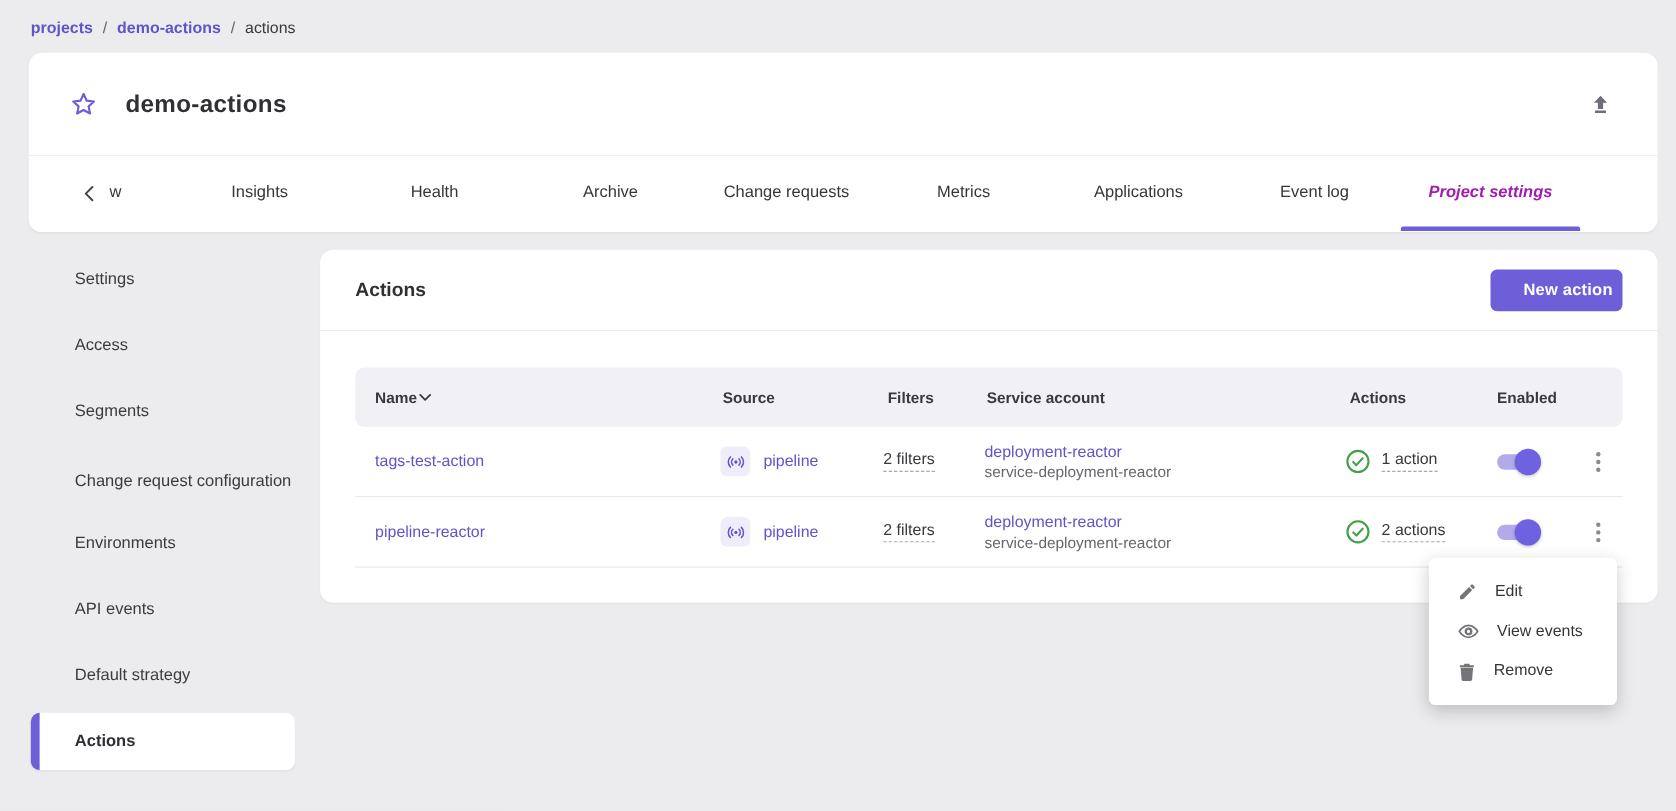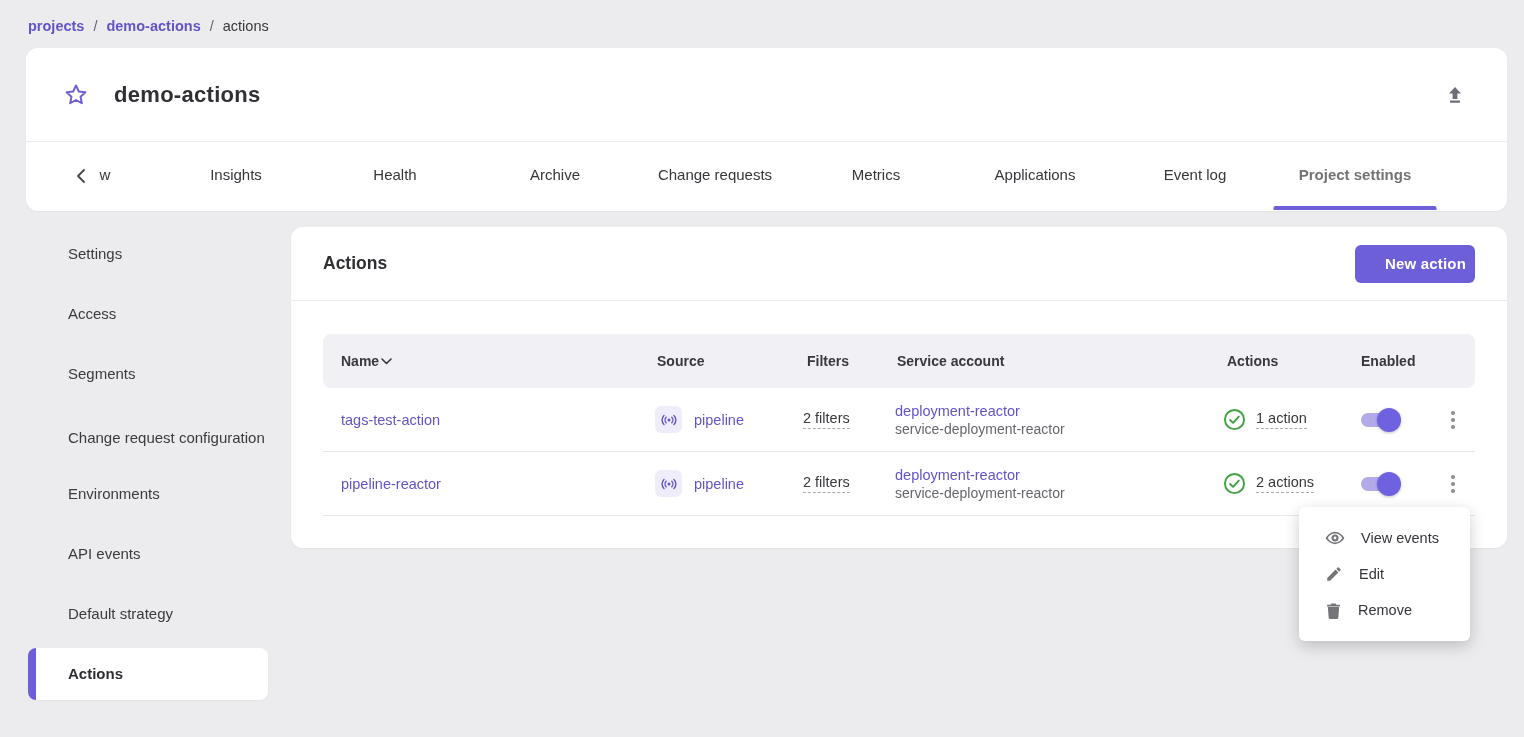--- a/index.html
+++ b/index.html
@@ -23,21 +23,21 @@
     background:#ffffff; border-radius:12px; box-shadow:0 1px 2px rgba(0,0,0,.04);
   }
   .title-row { height:94px; display:flex; align-items:center; padding:0 36px; border-bottom:1px solid #ebebee; }
   .star-btn { width:28px; height:28px; display:flex; align-items:center; justify-content:center; cursor:pointer; background:none; border:none; }
   .project-title { margin-left:24px; font-size:22px; font-weight:700; color:#303034; letter-spacing:.3px; }
   .upload-btn { margin-left:auto; width:32px; height:32px; display:flex; align-items:center; justify-content:center; cursor:pointer; background:none; border:none; }
 
   .tabs-row { position:relative; height:68px; }
   .tab-scroll-left { position:absolute; left:44px; top:22px; width:22px; height:24px; background:none; border:none; cursor:pointer; display:flex; align-items:center; justify-content:center; }
   .tab { position:absolute; top:0; height:64px; display:flex; align-items:center; transform:translateX(-50%); font-size:15px; color:#36363b; cursor:pointer; white-space:nowrap; background:none; border:none; font-family:inherit; }
-  .tab.active { font-weight:700; color:#737373; }
+  .tab.active { font-weight:700; color:#a21caf;font-style:italic; }
   .tab-indicator { position:absolute; bottom:0; height:4px; width:163px; background:#6c5fd8; border-radius:2px 2px 0 0; transform:translateX(-50%); }
 
   
   .sidebar { position:absolute; left:28px; top:228px; width:240px; }
   .side-item { height:52px; margin-bottom:8px; display:flex; align-items:center; padding-left:40px; font-size:15px; color:#3a3a40; cursor:pointer; border-radius:8px; line-height:1.3; }
   .side-item.tall { height:60px; margin-bottom:0; }
   .side-item.active { background:#ffffff; font-weight:700; color:#2e2e33; position:relative; box-shadow:0 1px 2px rgba(0,0,0,.04); }
   .side-item.active::before { content:""; position:absolute; left:0; top:0; bottom:0; width:8px; background:#6c5fd8; border-radius:8px 0 0 8px; }
 
   
@@ -248,34 +248,34 @@
             <i></i>
           </button>
       </div>
     </div>
   </div>
 </section>
 
 <div class="ctx-menu">
   <div class="ctx-item">
     <span class="ico">
+      <svg width="18" height="18" viewBox="0 0 24 24" fill="#757579">
+        <path d="M3 17.2V21h3.8L17.9 9.9l-3.8-3.8L3 17.2zM20.7 7.1c.4-.4.4-1 0-1.4l-2.4-2.4c-.4-.4-1-.4-1.4 0l-1.8 1.8 3.8 3.8 1.8-1.8z"></path>
+      </svg>
+    </span>
+    <span>Edit</span>
+  </div>
+  <div class="ctx-item">
+    <span class="ico">
       <svg width="20" height="20" viewBox="0 0 24 24" fill="none" stroke="#757579" stroke-width="2">
         <path d="M2 12s3.6-6.5 10-6.5S22 12 22 12s-3.6 6.5-10 6.5S2 12 2 12z"></path>
         <circle cx="12" cy="12" r="3" stroke-width="2.6"></circle>
       </svg>
     </span>
     <span>View events</span>
-  </div>
-  <div class="ctx-item">
-    <span class="ico">
-      <svg width="18" height="18" viewBox="0 0 24 24" fill="#757579">
-        <path d="M3 17.2V21h3.8L17.9 9.9l-3.8-3.8L3 17.2zM20.7 7.1c.4-.4.4-1 0-1.4l-2.4-2.4c-.4-.4-1-.4-1.4 0l-1.8 1.8 3.8 3.8 1.8-1.8z"></path>
-      </svg>
-    </span>
-    <span>Edit</span>
   </div>
   <div class="ctx-item">
     <span class="ico">
       <svg width="17" height="19" viewBox="0 0 24 26" fill="#757579">
         <path d="M4 8h16l-1.2 15.2a2 2 0 0 1-2 1.8H7.2a2 2 0 0 1-2-1.8L4 8z"></path>
         <path d="M9 3h6l1 2h5v2.4H3V5h5l1-2z"></path>
       </svg>
     </span>
     <span>Remove</span>
   </div>

